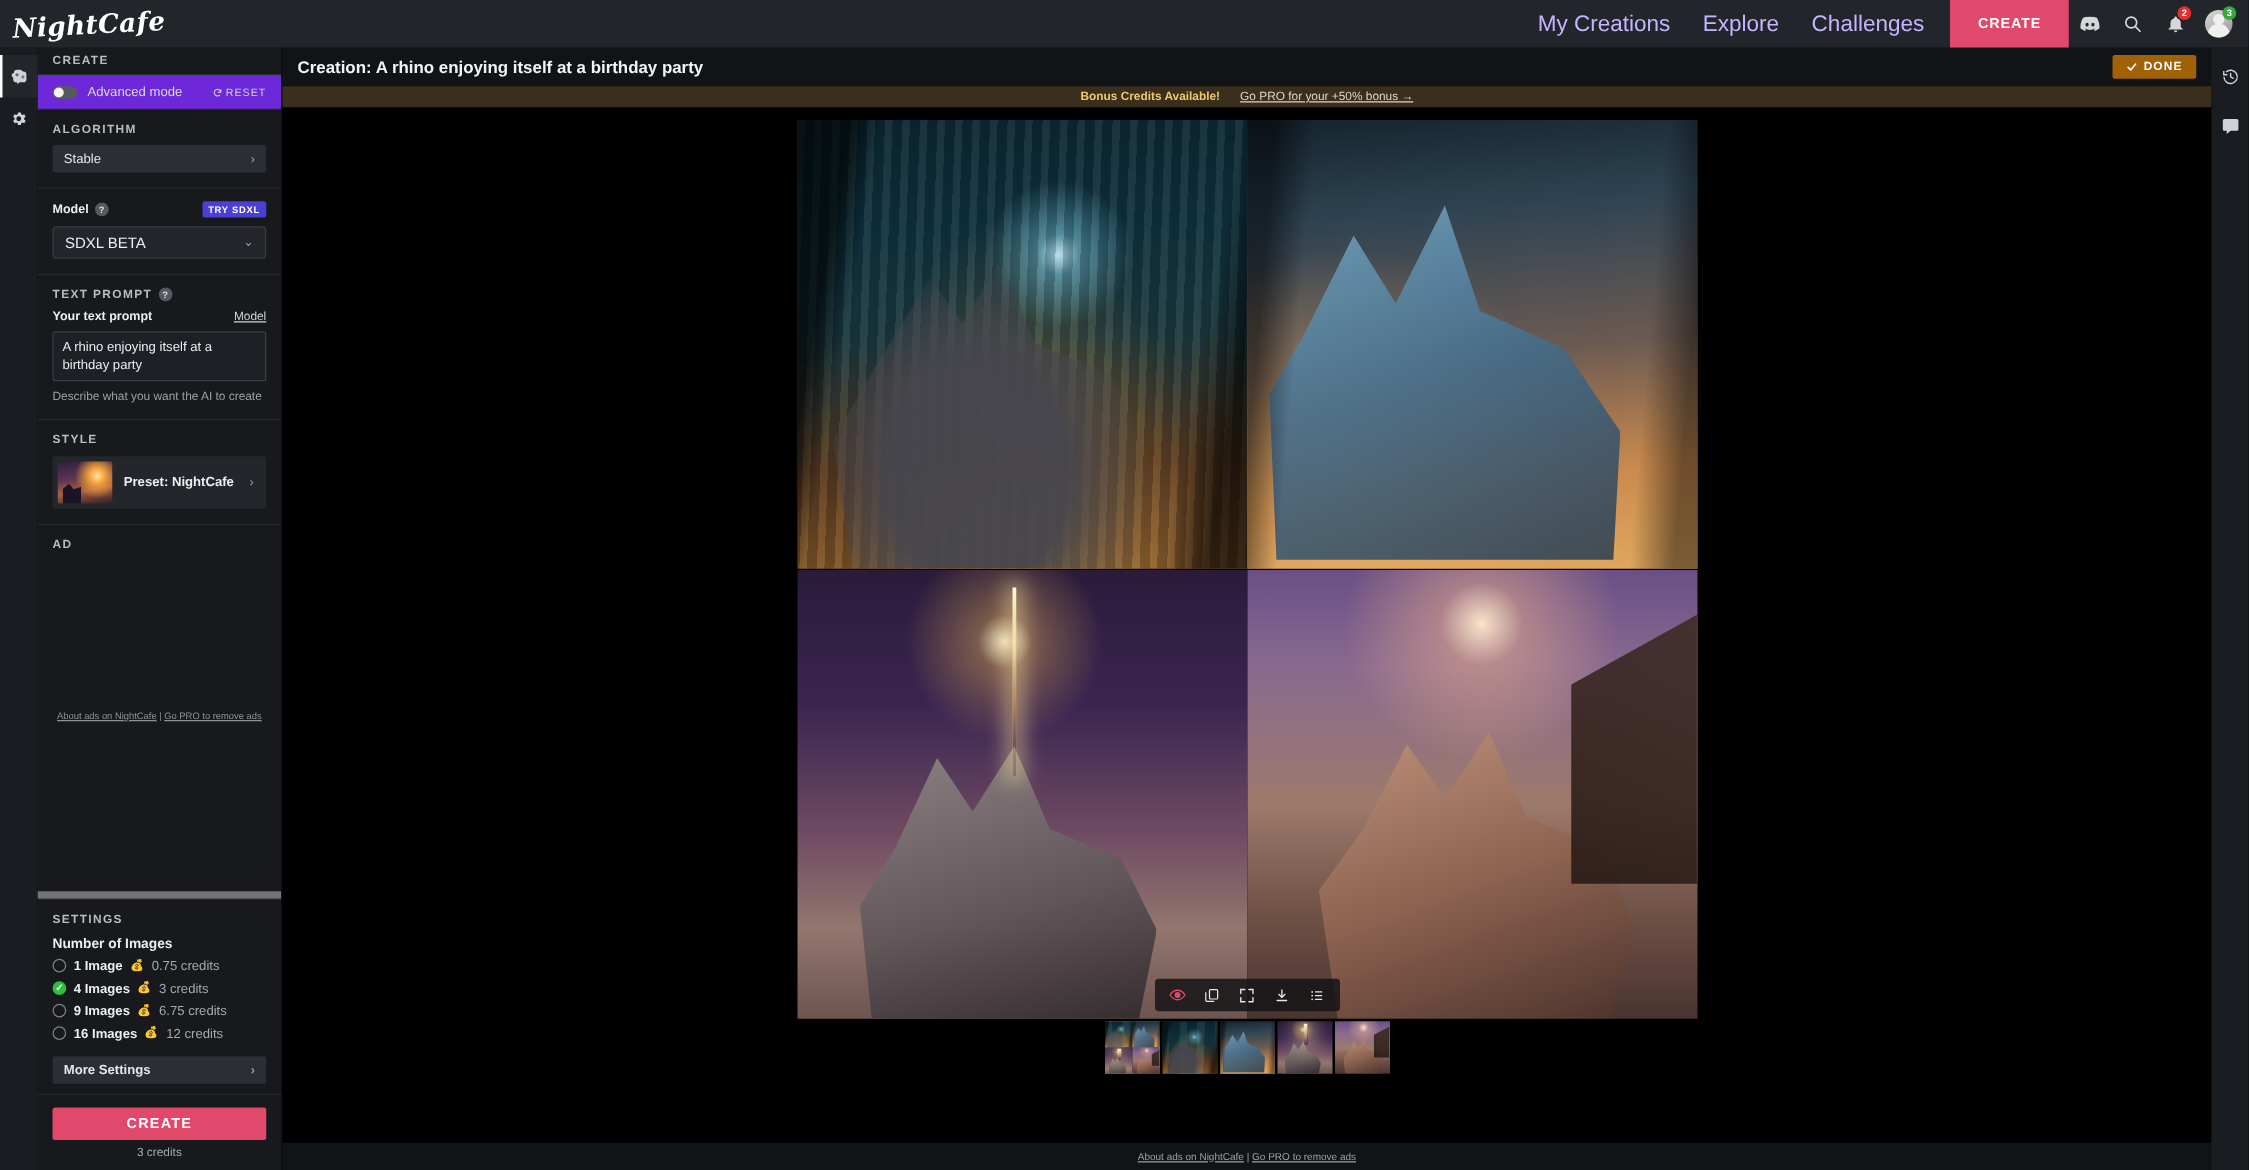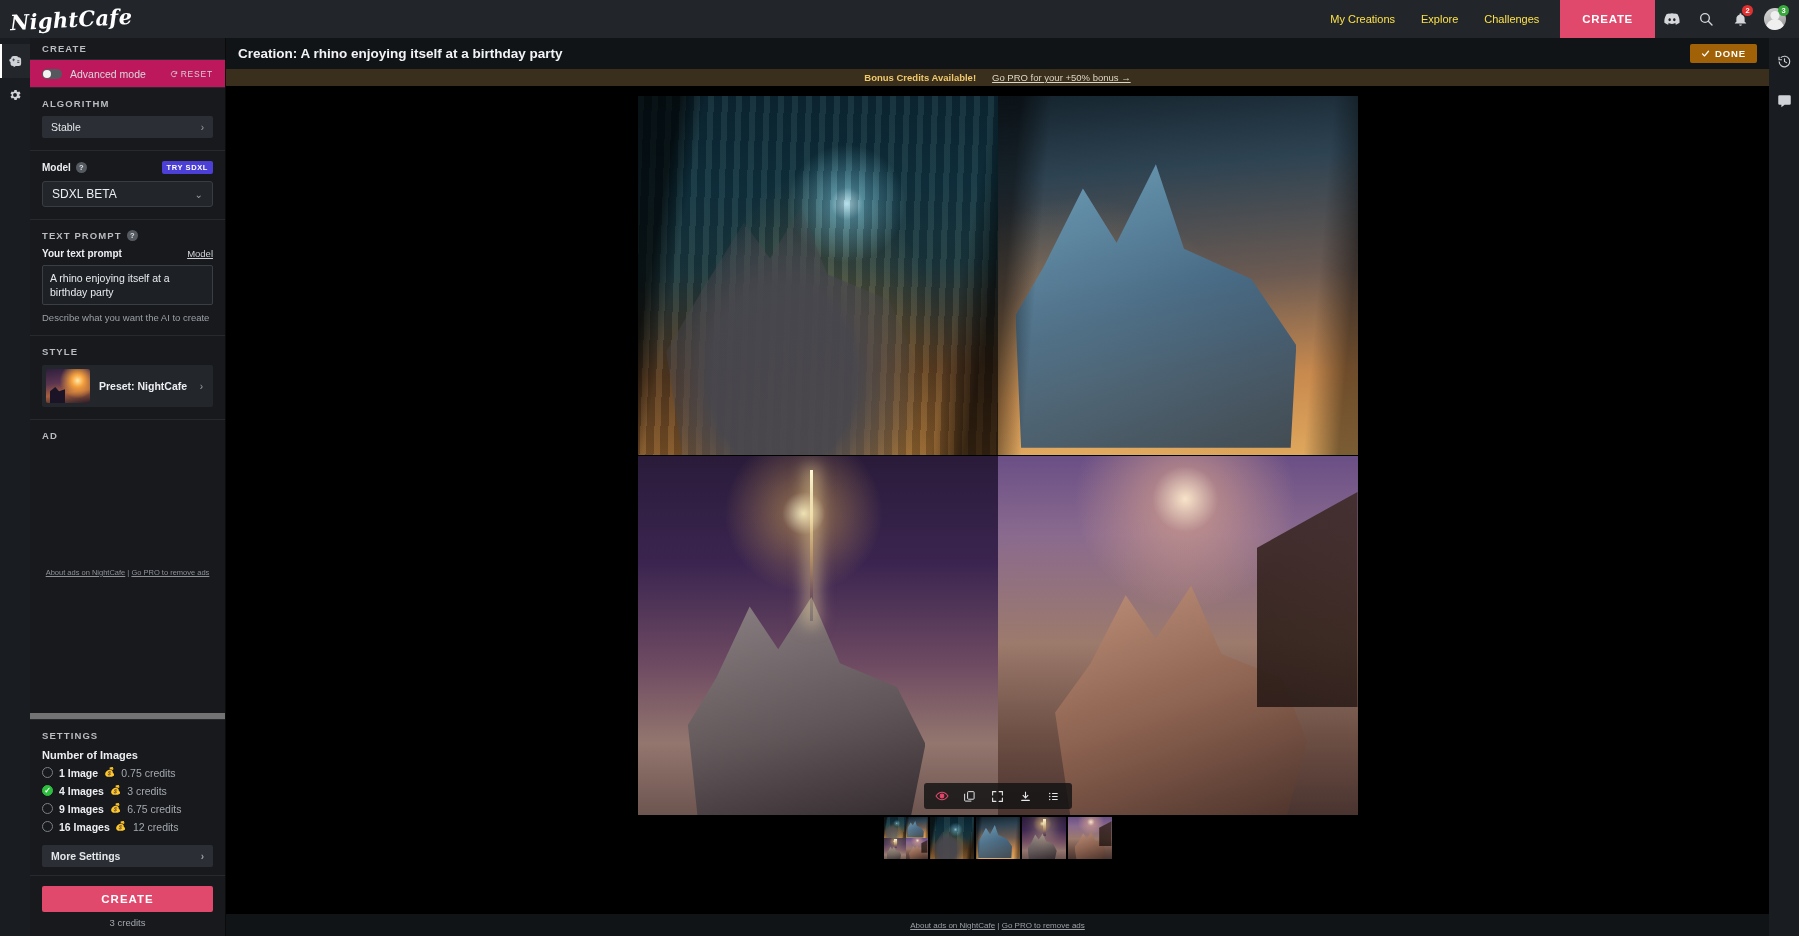--- a/index.html
+++ b/index.html
@@ -17,21 +17,21 @@
     height: 38px; background: #22262b; display: flex; align-items: center;
     flex: 0 0 38px; position: relative; z-index: 40;
   }
   .logo {
     margin-left: 10px; font-family: "DejaVu Serif", serif; font-style: italic;
     font-size: 21px; color: #fff; letter-spacing: .3px; font-weight: 700;
     transform: rotate(-3deg); display: inline-block;
   }
   .nav-right { margin-left: auto; display: flex; align-items: center; height: 100%; }
   .nav-link {
-    color: #fde047; font-size: 11px; padding: 0 13px; height: 100%;
+    color: #c4b5fd; font-size: 18px; padding: 0 13px; height: 100%;
     display: flex; align-items: center; cursor: pointer; white-space: nowrap;
   }
   .create-btn-top {
     background: #e0496b; color: #fff; font-size: 11.5px; font-weight: 700;
     letter-spacing: .7px; height: 100%; display: flex; align-items: center;
     padding: 0 22px; cursor: pointer; margin-left: 8px;
   }
   .icon-btn {
     width: 34px; height: 38px; display: flex; align-items: center; justify-content: center;
     cursor: pointer; position: relative; color: #d5d7da;
@@ -85,21 +85,21 @@
   .sec-title {
     font-size: 9.5px; letter-spacing: 1.1px; color: #b9bcc1; font-weight: 700;
     text-transform: uppercase;
   }
   .create-head {
     height: 22px; display: flex; align-items: center; padding: 0 12px;
     border-bottom: 1px solid #26292e;
   }
   .adv-row {
     height: 28px; display: flex; align-items: center; padding: 0 12px; gap: 8px;
-    border-bottom: 1px solid #26292e; background: #be185d; justify-content: space-between;
+    border-bottom: 1px solid #26292e; background: #6d28d9; justify-content: space-between;
   }
   .toggle {
     width: 20px; height: 10px; border-radius: 6px; background: #55595f;
     position: relative; cursor: pointer; flex: 0 0 20px;
   }
   .toggle::after {
     content: ""; position: absolute; left: 1px; top: 1px; width: 8px; height: 8px;
     border-radius: 50%; background: #f2f2f2;
   }
   .adv-label { font-size: 10.5px; color: #d7d9dd; }

